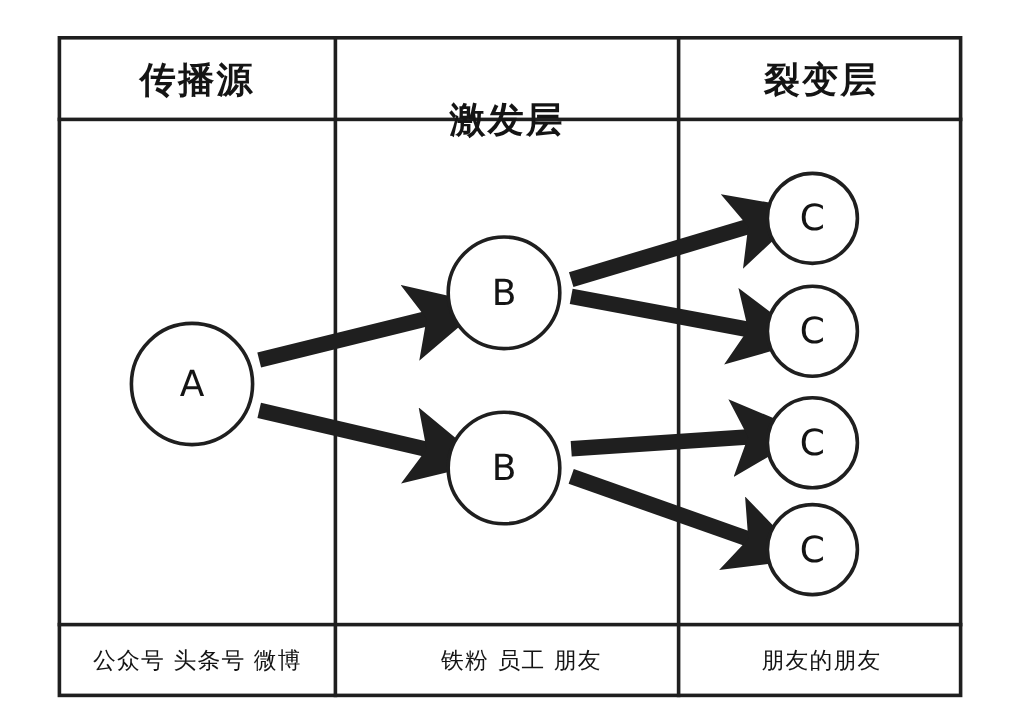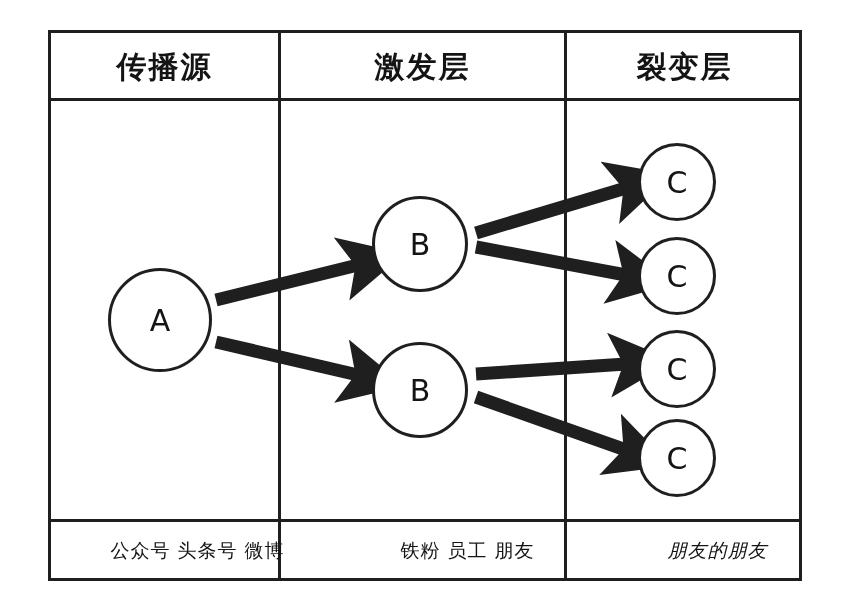--- a/index.html
+++ b/index.html
@@ -62,39 +62,38 @@
     height: 50px;
     display: flex;
     align-items: center;
     justify-content: center;
     font-size: 30px;
     font-weight: 600;
     letter-spacing: 2px;
     color: #141414;
   }
   .col-header-1 { left: 51px;  width: 227px; }
-  .col-header-2 { left: 281px; width: 283px; }
+  .col-header-2 { left: 281px; width: 283px; margin-top: 33px; }
   .col-header-3 { left: 567px; width: 235px; }
 
   
   .col-footer {
     position: absolute;
     top: 524px;
     height: 54px;
     display: flex;
     align-items: center;
     justify-content: center;
     font-size: 19px;
     color: #141414;
     letter-spacing: 1px;
-    padding-left: 33px;
   }
   .col-footer-1 { left: 51px;  width: 227px; }
   .col-footer-2 { left: 293px; width: 283px; }
-  .col-footer-3 { left: 567px; width: 235px; font-style: italic; }
+  .col-footer-3 { left: 567px; width: 235px; }
 
   
   .node {
     position: absolute;
     border: 3px solid #1f1f1f;
     border-radius: 50%;
     background: #ffffff;
     display: flex;
     align-items: center;
     justify-content: center;

